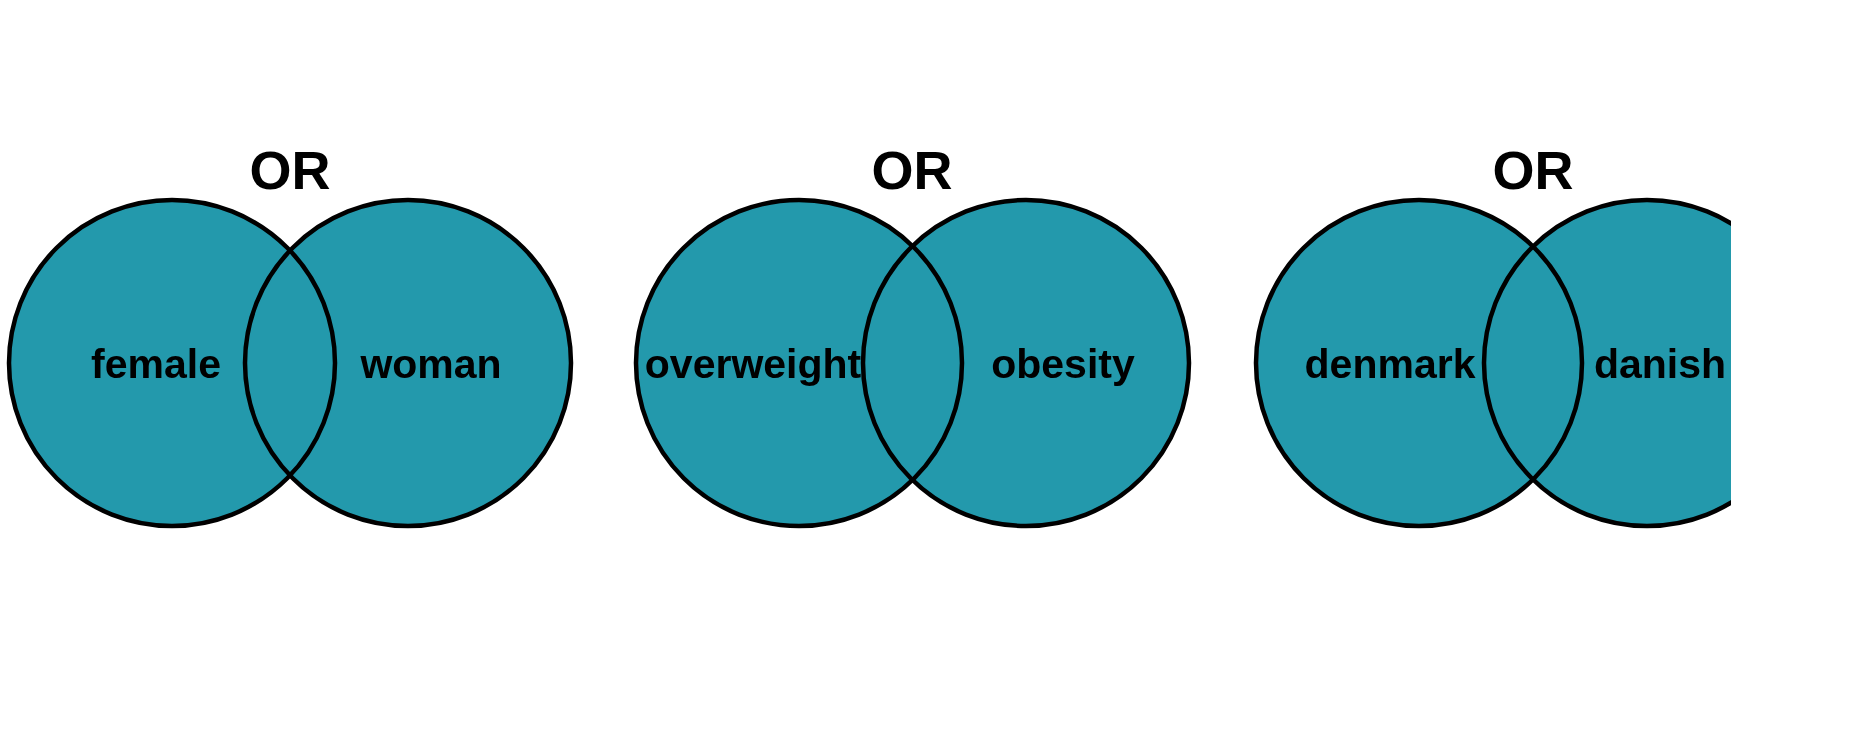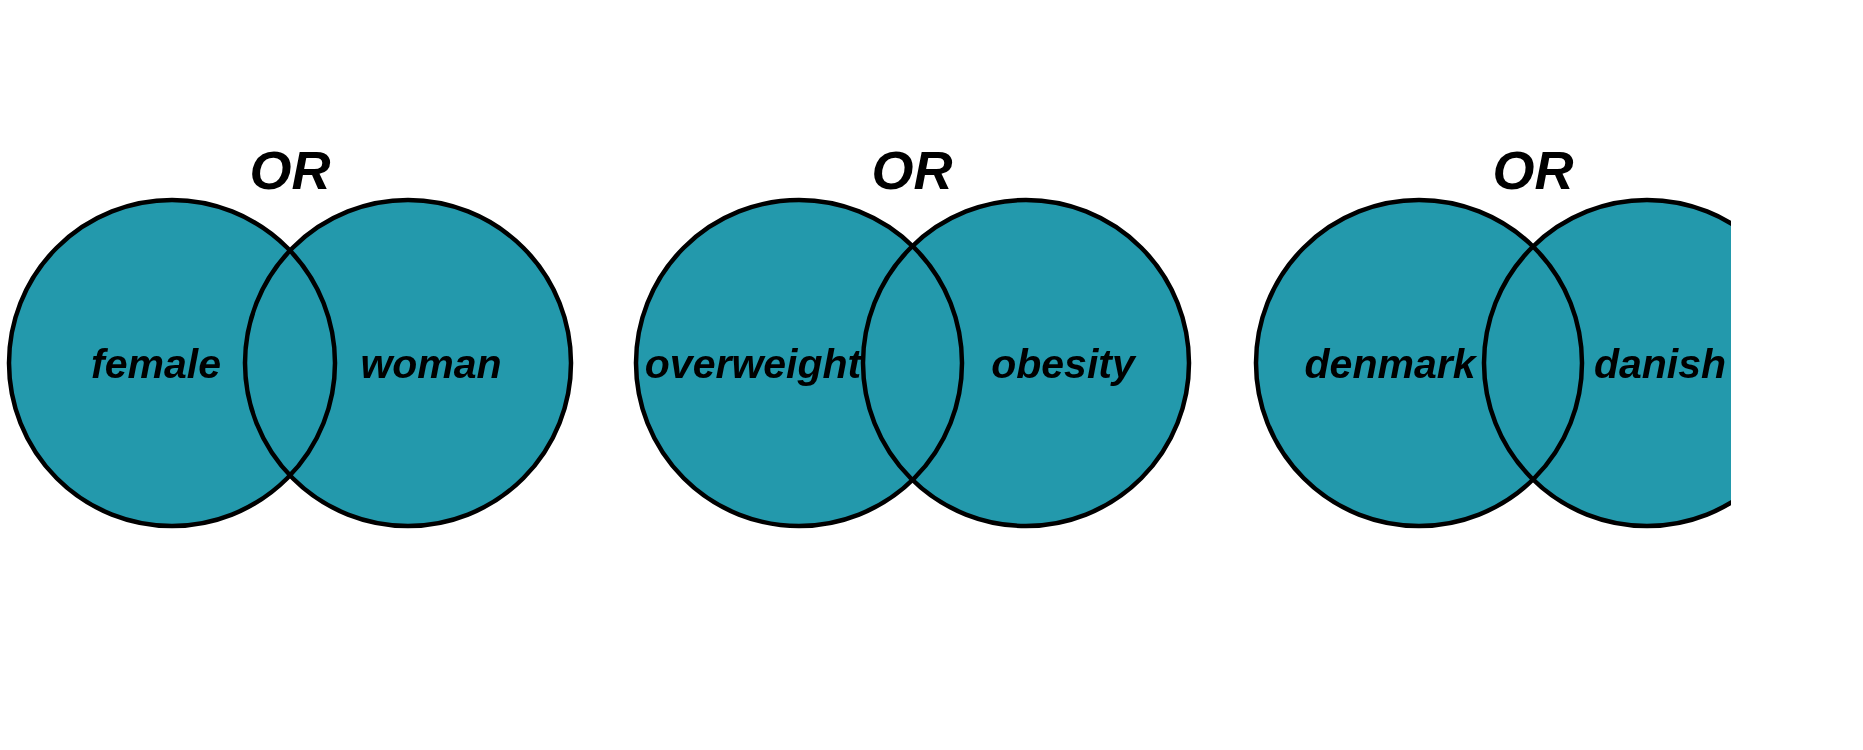--- a/index.html
+++ b/index.html
@@ -6,21 +6,20 @@
     margin: 0;
     padding: 0;
     background: #ffffff;
   }
   .figure-wrap {
     width: 1731px;
     height: 750px;
     position: relative;
     background: #ffffff;
     overflow: hidden;
-    font-style: italic;
   }
   svg {
     display: block;
   }
   .venn-circle-fill {
     stroke: none;
   }
   .venn-circle-outline {
     fill: none;
     stroke-width: 4.5px;

